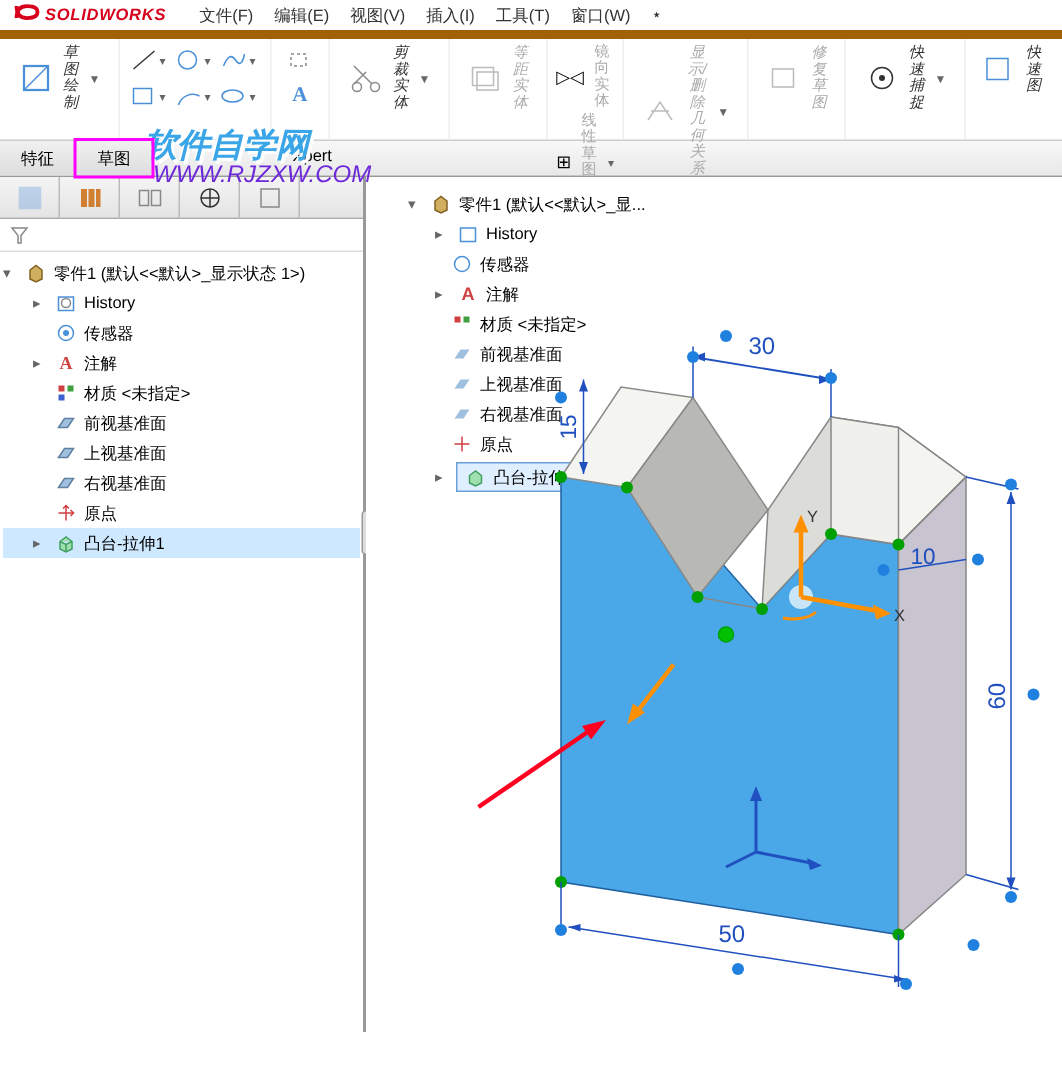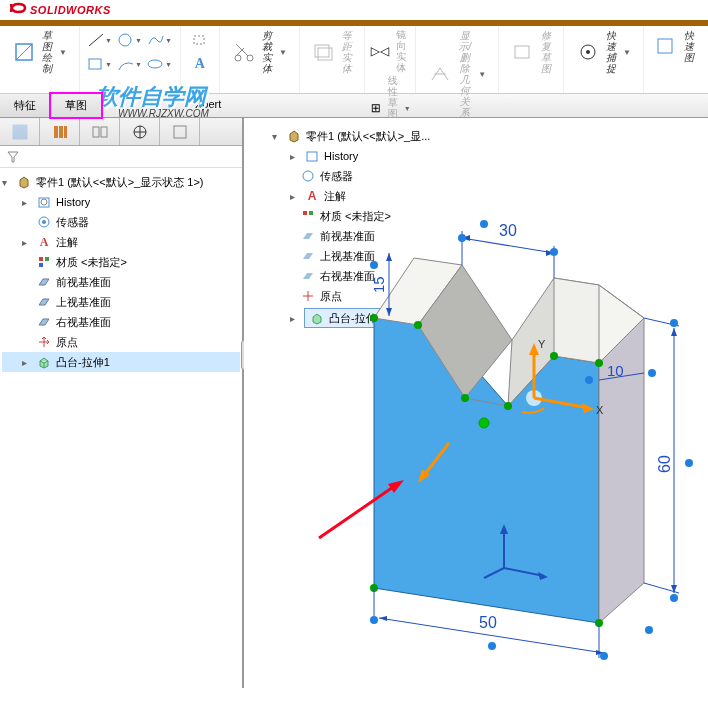--- a/index.html
+++ b/index.html
@@ -16,21 +16,21 @@
     .ribbon-group { display: flex; flex-direction: column; align-items: center; padding: 2px 4px; border-right: 1px solid #eee; }
     .ribbon-big { display: flex; flex-direction: row; align-items: center; padding: 2px 8px; gap: 6px; font-style: italic; }
     .ribbon-icon-big { width: 24px; height: 24px; display: flex; align-items: center; justify-content: center; }
     .ribbon-label { font-size: 10px; text-align: center; line-height: 11px; color: #333; }
     .ribbon-label.disabled { color: #aaa; text-align: center; }
     .ribbon-grid { display: grid; grid-template-columns: repeat(3, 28px); grid-template-rows: repeat(2, 22px); gap: 2px; padding: 2px; }
     .ribbon-small { width: 26px; height: 20px; display: flex; align-items: center; justify-content: center; }
     .dropdown-arrow { font-size: 8px; color: #666; margin-left: 1px; }
     
     .watermark { position: absolute; top: 82px; left: 96px; font-size: 22px; font-weight: bold; color: #3aa6e8; text-shadow: 2px 2px 0 #fff, -1px -1px 0 #fff; z-index: 50; font-style: italic; }
-    .watermark-url { position: absolute; top: 108px; left: 102px; font-size: 10px; color: #404040; font-style: italic; z-index: 50; margin-left: 16px; }
+    .watermark-url { position: absolute; top: 108px; left: 102px; font-size: 16px; color: #6d28d9; font-style: italic; z-index: 50; }
     
     .tabs { display: flex; height: 24px; background: linear-gradient(#f8f8f8, #e8e8e8); border-bottom: 1px solid #999; }
     .tab { padding: 4px 14px; border-right: 1px solid #bbb; font-size: 11px; cursor: default; background: linear-gradient(#f0f0f0, #ddd); }
     .tab.highlight { border: 2px solid #ff00ff; margin: -2px; z-index: 60; position: relative; }
     .tab-xpert { padding: 4px 8px; font-size: 11px; }
     
     .view-icons { position: absolute; right: 8px; top: 122px; display: flex; gap: 6px; }
     .view-icon { width: 20px; height: 20px; display: flex; align-items: center; justify-content: center; }
     
     .main { display: flex; height: 570px; }
@@ -57,20 +57,29 @@
 <body>
 
 <div class="menubar">
   <div class="logo">
     <span class="logo-s">
       <svg width="20" height="20" viewBox="0 0 20 20">
           <path d="M3 14 Q 3 6 10 6 Q 17 6 17 10 Q 17 14 10 14 Q 3 14 3 6" stroke="#d6001c" stroke-width="2.5" fill="none"></path>
         </svg>
     </span>
     <span class="logo-text">SOLIDWORKS</span>
+  </div>
+  <div class="menu-items">
+    <span class="menu-item">文件(F)</span>
+    <span class="menu-item">编辑(E)</span>
+    <span class="menu-item">视图(V)</span>
+    <span class="menu-item">插入(I)</span>
+    <span class="menu-item">工具(T)</span>
+    <span class="menu-item">窗口(W)</span>
+    <span class="menu-item">⋆</span>
   </div>
 </div>
 
 <div class="ribbon">
   <div class="ribbon-group">
     <div class="ribbon-big">
       <span class="ribbon-icon-big">
           <svg width="24" height="24">
             <rect x="4" y="4" width="16" height="16" fill="none" stroke="#4a90d9" stroke-width="1.5"></rect>
             <path d="M4 20 L20 4" stroke="#4a90d9"></path>

